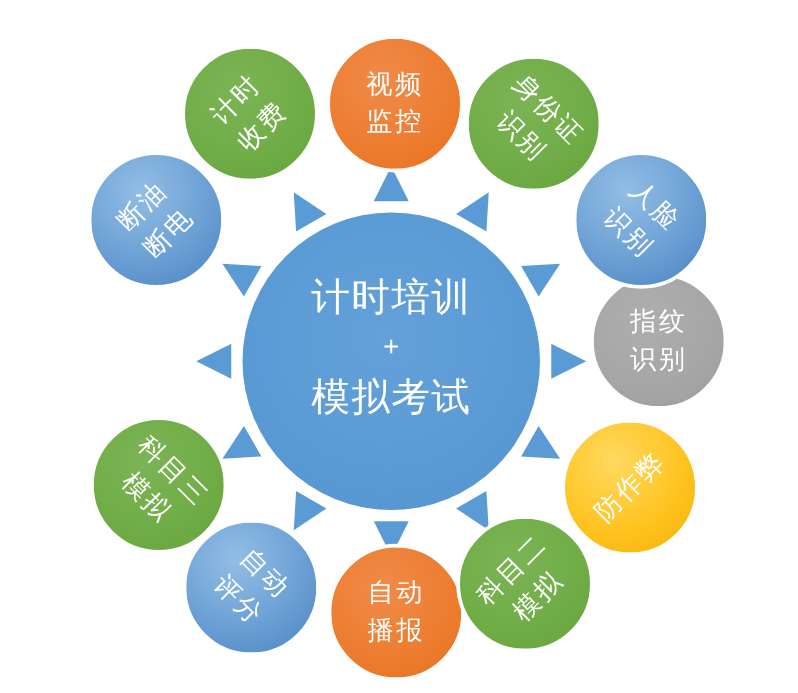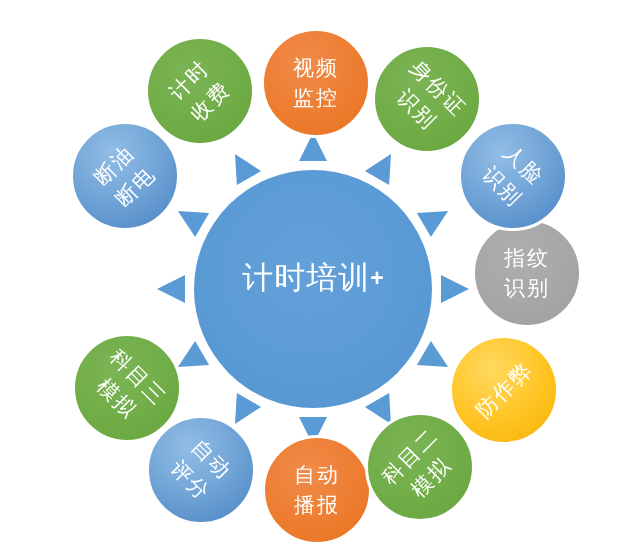--- a/index.html
+++ b/index.html
@@ -3,22 +3,22 @@
 <meta charset="utf-8">
 <style>
   html,body{margin:0;padding:0;background:#fff;}
   body{font-family:"Liberation Sans","DejaVu Sans",sans-serif;}
   .canvas{position:relative;width:638px;height:554px;background:#fff;overflow:hidden;}
 
   
   .hub{position:absolute;left:194px;top:170px;width:238px;height:238px;border-radius:50%;
        background:radial-gradient(circle at 48% 42%,#64A0D9 0%,#5B9BD5 55%,#5392CE 100%);
        display:flex;align-items:center;justify-content:center;}
-  .hub-text{display:flex;align-items:center;color:#fff;
-            transform:translateY(-11px);text-align:center;}
+  .hub-text{display:flex;flex-direction:column;align-items:center;color:#fff;
+            transform:translateY(-11px);text-align:center;font-family:Liberation Serif, serif;}
   .hub-line{font-size:31px;line-height:40px;letter-spacing:1px;}
   .hub-plus{font-size:23px;line-height:40px;font-weight:bold;}
 
   
   .node{position:absolute;width:110px;height:110px;border-radius:50%;box-sizing:border-box;
         border:3px solid #fff;display:flex;align-items:center;justify-content:center;}
   .node-text{display:flex;flex-direction:column;align-items:center;justify-content:center;
              color:#fff;font-size:21px;line-height:30px;letter-spacing:2px;text-align:center;
              white-space:nowrap;}
   .r45 .node-text{transform:rotate(45deg);}
@@ -37,20 +37,21 @@
 </style>
 </head>
 <body>
 
 <div class="canvas">
 
   <div class="hub">
     <div class="hub-text">
       <span class="hub-line">计时培训</span>
       <span class="hub-plus">+</span>
+      <span class="hub-line">模拟考试</span>
     </div>
   </div>
 
   <div class="tri" style="left:299px;top:133px;transform:rotate(0deg);"></div>
   <div class="tri" style="left:370px;top:152px;transform:rotate(30deg);"></div>
   <div class="tri" style="left:422px;top:204px;transform:rotate(60deg);"></div>
   <div class="tri" style="left:441px;top:275px;transform:rotate(90deg);"></div>
   <div class="tri" style="left:422px;top:346px;transform:rotate(120deg);"></div>
   <div class="tri" style="left:370px;top:398px;transform:rotate(150deg);"></div>
   <div class="tri" style="left:299px;top:417px;transform:rotate(180deg);"></div>

